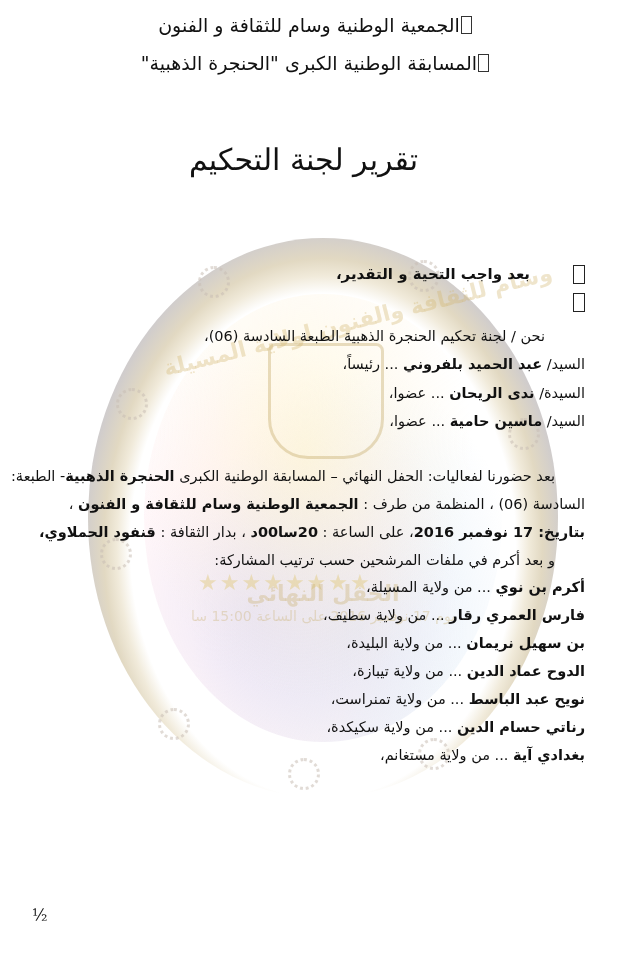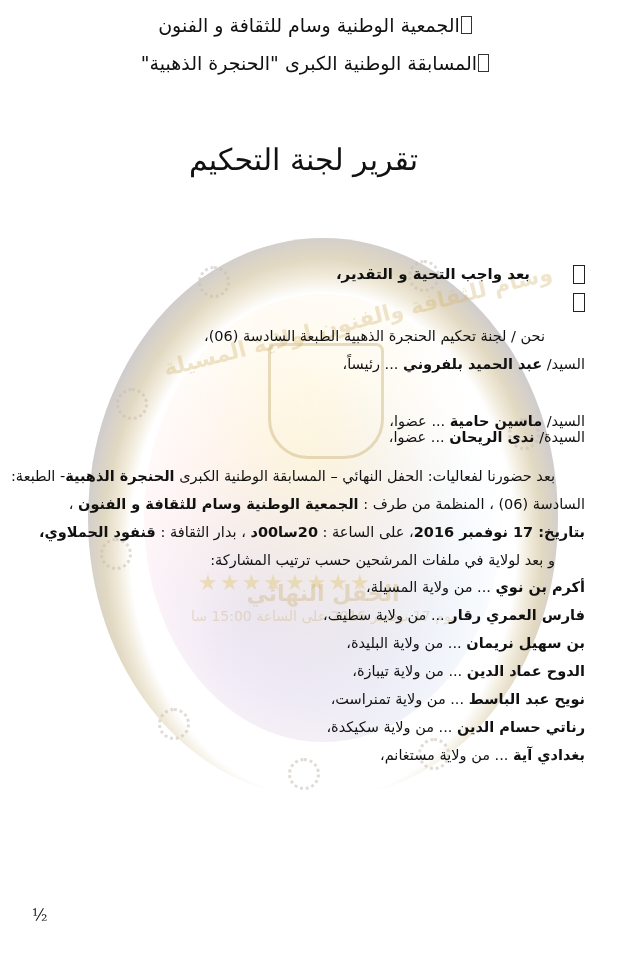--- a/index.html
+++ b/index.html
@@ -215,39 +215,39 @@
   <span class="bullet-box" style="top:265px;"></span>
   <span class="bullet-box" style="top:293px;"></span>
   <div class="line b" style="top:264px; right:55px; font-size:15px;">بعد واجب التحية و التقدير،</div>
 
   <div class="line" style="top:326px; right:40px;text-align:center;">نحن /  لجنة تحكيم الحنجرة الذهبية الطبعة السادسة (06)،</div>
 
   <div class="line" style="top:354px; right:0;margin-left:12px;">
     <span>السيد/</span>
     <span class="b">عبد الحميد بلفروني</span><span> ... رئيساً،</span>
   </div>
-  <div class="line" style="top:383px; right:0;margin-top:44px;">
+  <div class="line" style="top:383px; right:0;">
     <span>السيدة/</span>
     <span class="b">ندى الريحان</span><span> ... عضوا،</span>
   </div>
   <div class="line" style="top:411px; right:0;">
     <span>السيد/</span>
     <span class="b">ماسين حامية</span><span> ... عضوا،</span>
   </div>
 
   <div class="line" style="top:466px; right:30px;">
     <span>بعد حضورنا لفعاليات: الحفل النهائي – المسابقة الوطنية الكبرى </span><span class="b">الحنجرة الذهبية</span><span>- الطبعة:</span>
   </div>
   <div class="line" style="top:494px; right:0;">
     <span>السادسة (06) ، المنظمة من طرف : </span><span class="b">الجمعية الوطنية وسام للثقافة و الفنون</span><span> ،</span>
   </div>
   <div class="line" style="top:522px; right:0;">
     <span class="b">بتاريخ: 17 نوفمبر 2016</span><span>، على الساعة : </span><span class="b">20سا00د</span><span> ، بدار الثقافة : </span><span class="b">قنفود الحملاوي،</span>
   </div>
-  <div class="line" style="top:550px; right:30px;">و بعد لولاية في ملفات المرشحين حسب ترتيب المشاركة:</div>
+  <div class="line" style="top:550px; right:30px;">و بعد أكرم في ملفات المرشحين حسب ترتيب المشاركة:</div>
 
   <div class="line" style="top:577px; right:0;">
     <span class="b">أكرم بن نوي</span><span> ... من ولاية المسيلة،</span>
   </div>
   <div class="line" style="top:605px; right:0;">
     <span class="b">فارس العمري رقار</span><span> ... من ولاية سطيف،</span>
   </div>
   <div class="line" style="top:633px; right:0;">
     <span class="b">بن سهيل نريمان</span><span> ... من ولاية البليدة،</span>
   </div>

